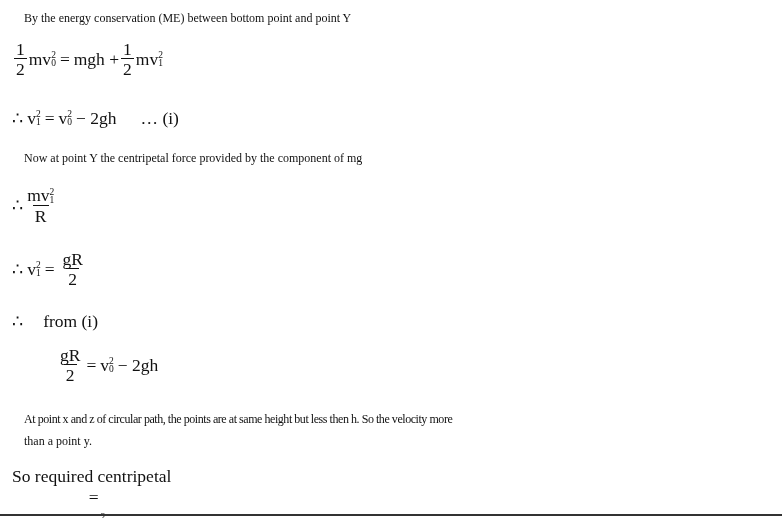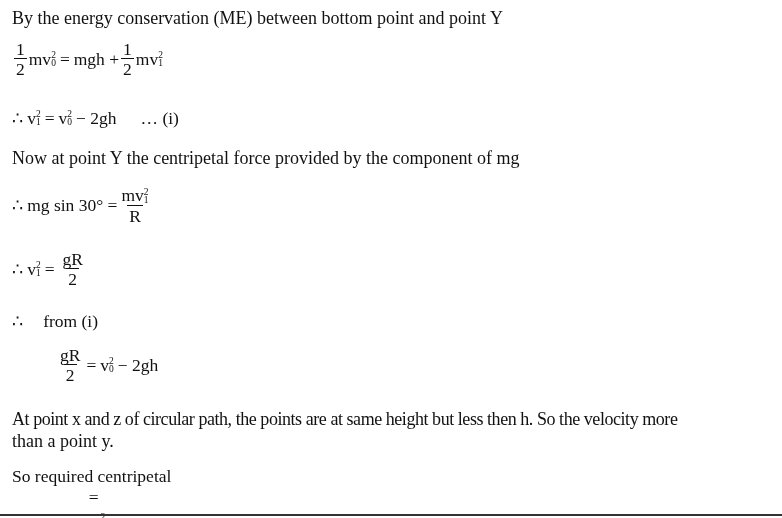--- a/index.html
+++ b/index.html
@@ -1,18 +1,18 @@
 <!DOCTYPE html>
 <html><head>
 <meta charset="utf-8">
 <style>
   html, body { margin: 0; padding: 0; background: #ffffff; }
   body { width: 782px; height: 518px; position: relative; overflow: hidden;
          font-family: "Liberation Serif", "DejaVu Serif", serif; color: #111; }
-  .line { position: absolute; left: 12px; font-size: 18px; white-space: nowrap; line-height: 20px; }
+  .line { position: absolute; left: 24px; font-size: 12px; white-space: nowrap; line-height: 20px; }
   .eq { position: absolute; font-size: 17.5px; white-space: nowrap; display: flex; align-items: center; }
   .frac { display: inline-flex; flex-direction: column; align-items: center; vertical-align: middle; margin: 0 2px; }
   .frac .num { padding: 0 2px; line-height: 18px; }
   .frac .den { border-top: 1px solid #111; padding: 0 2px; line-height: 20px; }
   .ss { display: inline-flex; flex-direction: column; font-size: 9.5px; line-height: 8px; vertical-align: middle; margin-left: 0px; position: relative; top: -1px; }
   .sp { margin: 0 4px; }
   .bottom-rule { position: absolute; left: 0; top: 514px; width: 782px; height: 2px; background: #333; }
 </style>
 </head>
 <body>
@@ -58,21 +58,20 @@
         <span>0</span>
       </span>
     <span style="margin-left:4px;">− 2gh</span>
     <span style="margin-left:24px;">… (i)</span>
   </div>
 
   <div class="line" style="top:148px;">Now at point Y the centripetal force provided by the component of mg</div>
 
   <div class="eq" style="left:12px; top:186px;">
     <span>∴</span>
-    <span style="margin-left:4px;">mg sin 30° =</span>
     <span class="frac">
       <span class="num"><span>mv</span><span class="ss">
             <span>2</span>
             <span>1</span>
           </span></span>
       <span class="den">R</span>
     </span>
   </div>
 
   <div class="eq" style="left:12px; top:250px;">

